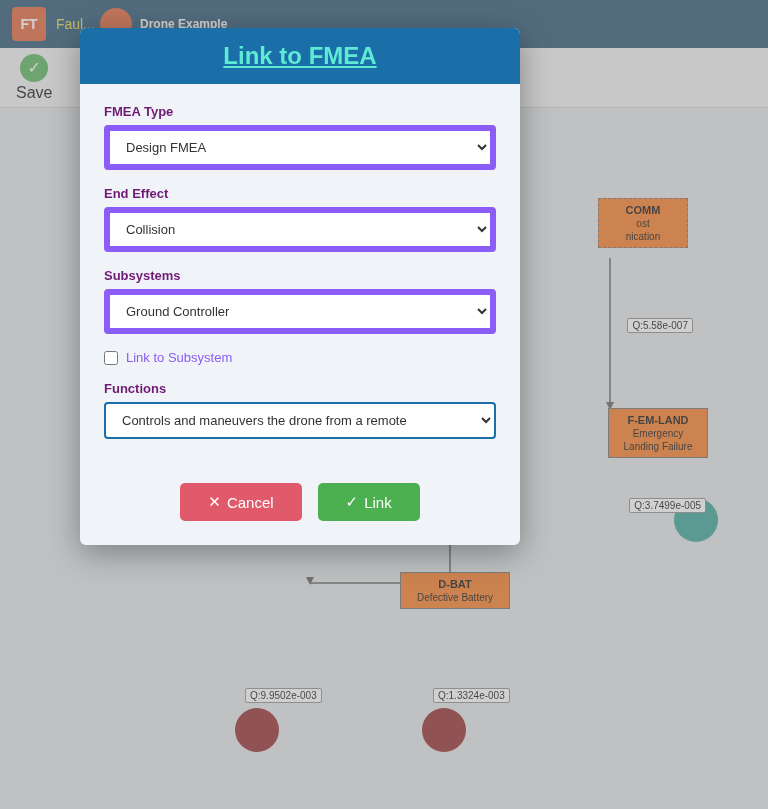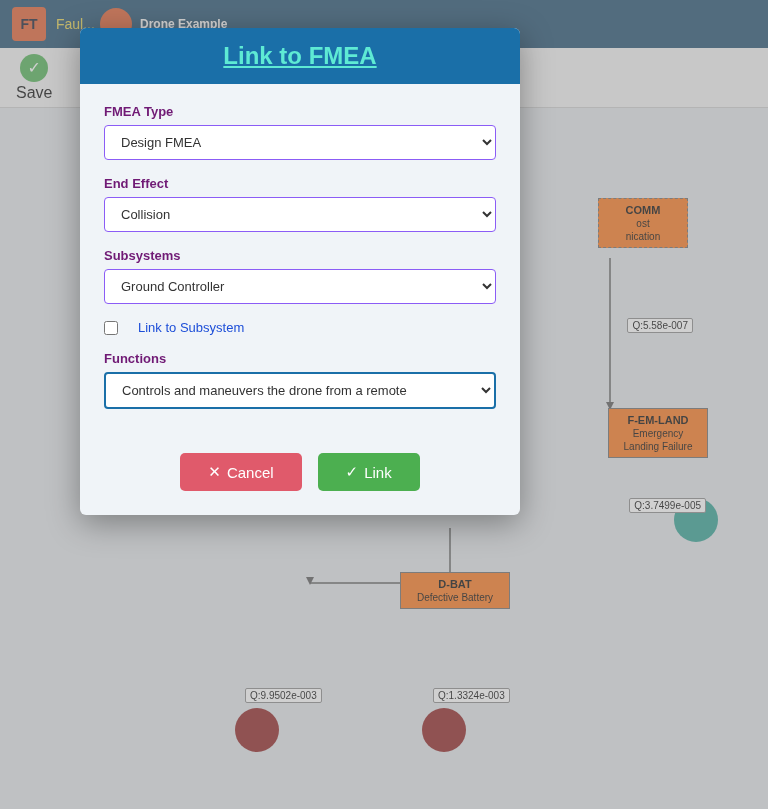--- a/index.html
+++ b/index.html
@@ -30,21 +30,21 @@
       display: flex;
       align-items: center;
       padding: 0 12px;
       gap: 10px;
     }
     .app-logo {
       width: 34px; height: 34px;
       background: #e05a2b;
       border-radius: 4px;
       display: flex; align-items: center; justify-content: center;
-      color: #0f172a; font-weight: bold; font-size: 14px;
+      color: #ffffff; font-weight: bold; font-size: 14px;
     }
     .app-title-text {
       color: #fde047; font-size: 14px; font-weight: 500;
       opacity: 0.9;
     }
 
     
     .drone-title-bar {
       position: absolute;
       top: 0; left: 80px; right: 0;
@@ -203,21 +203,21 @@
       display: block;
       font-size: 13px;
       font-weight: 600;
       color: #701a75;
       margin-bottom: 6px;
     }
 
     .form-select {
       width: 100%;
       padding: 8px 12px;
-      border: 1px solid #8b5cf6;
+      border: 6px solid #8b5cf6;
       border-radius: 4px;
       background: white;
       font-size: 13px;
       color: #333;
       appearance: auto;
       cursor: pointer;
     }
 
     .functions-select {
       border: 2px solid #1a6fa8;
@@ -228,22 +228,21 @@
       align-items: center;
       gap: 8px;
       margin-bottom: 16px;
     }
     .checkbox-input {
       width: 14px; height: 14px;
       cursor: pointer;
     }
     .checkbox-label {
       font-size: 13px;
-      color: #1d4ed8;
-      margin-left: 12px;
+      color: #8b5cf6;
     }
 
     .modal-footer {
       display: flex;
       justify-content: center;
       gap: 16px;
       padding: 0 24px 24px;
     }
 
     .btn {

